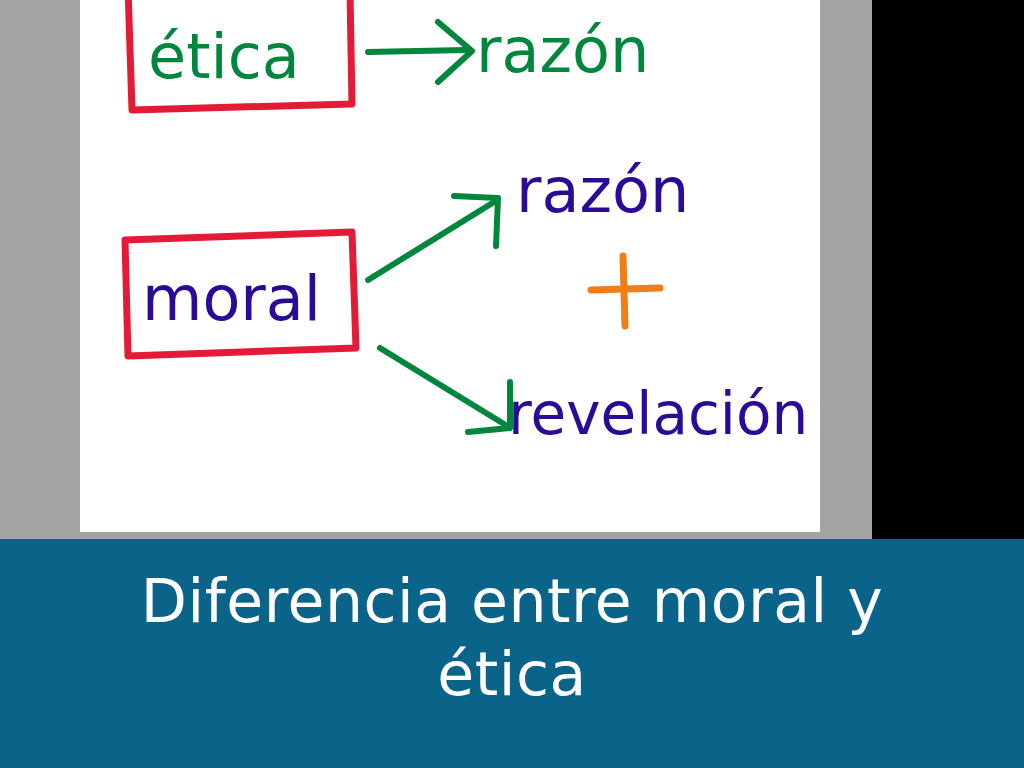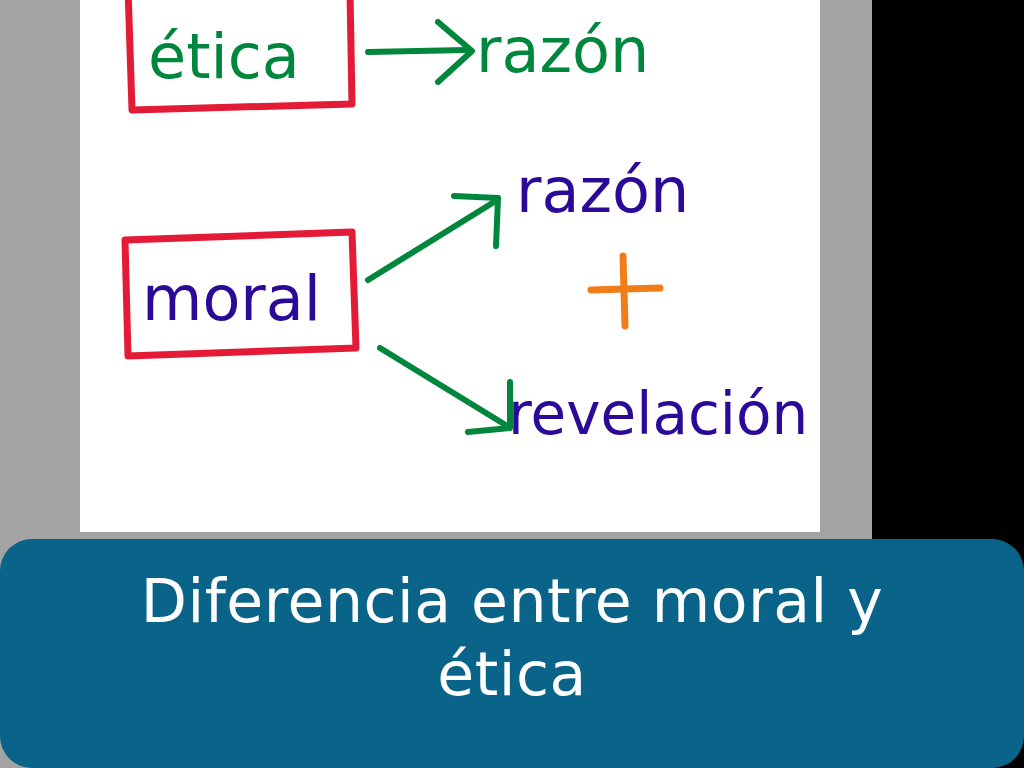--- a/index.html
+++ b/index.html
@@ -52,21 +52,20 @@
   #caption-bar {
     position: absolute;
     left: 0;
     top: 539px;
     width: 1024px;
     height: 229px;
     background: #0a6389;
     display: flex;
     align-items: flex-start;
     justify-content: center;
-    border-radius: 32px;
   }
   #caption-text {
     width: 900px;
     margin-top: 26px;
     text-align: center;
     color: #ffffff;
     font-family: "DejaVu Sans", sans-serif;
     font-weight: 400;
     font-size: 60px;
     line-height: 1.22;

